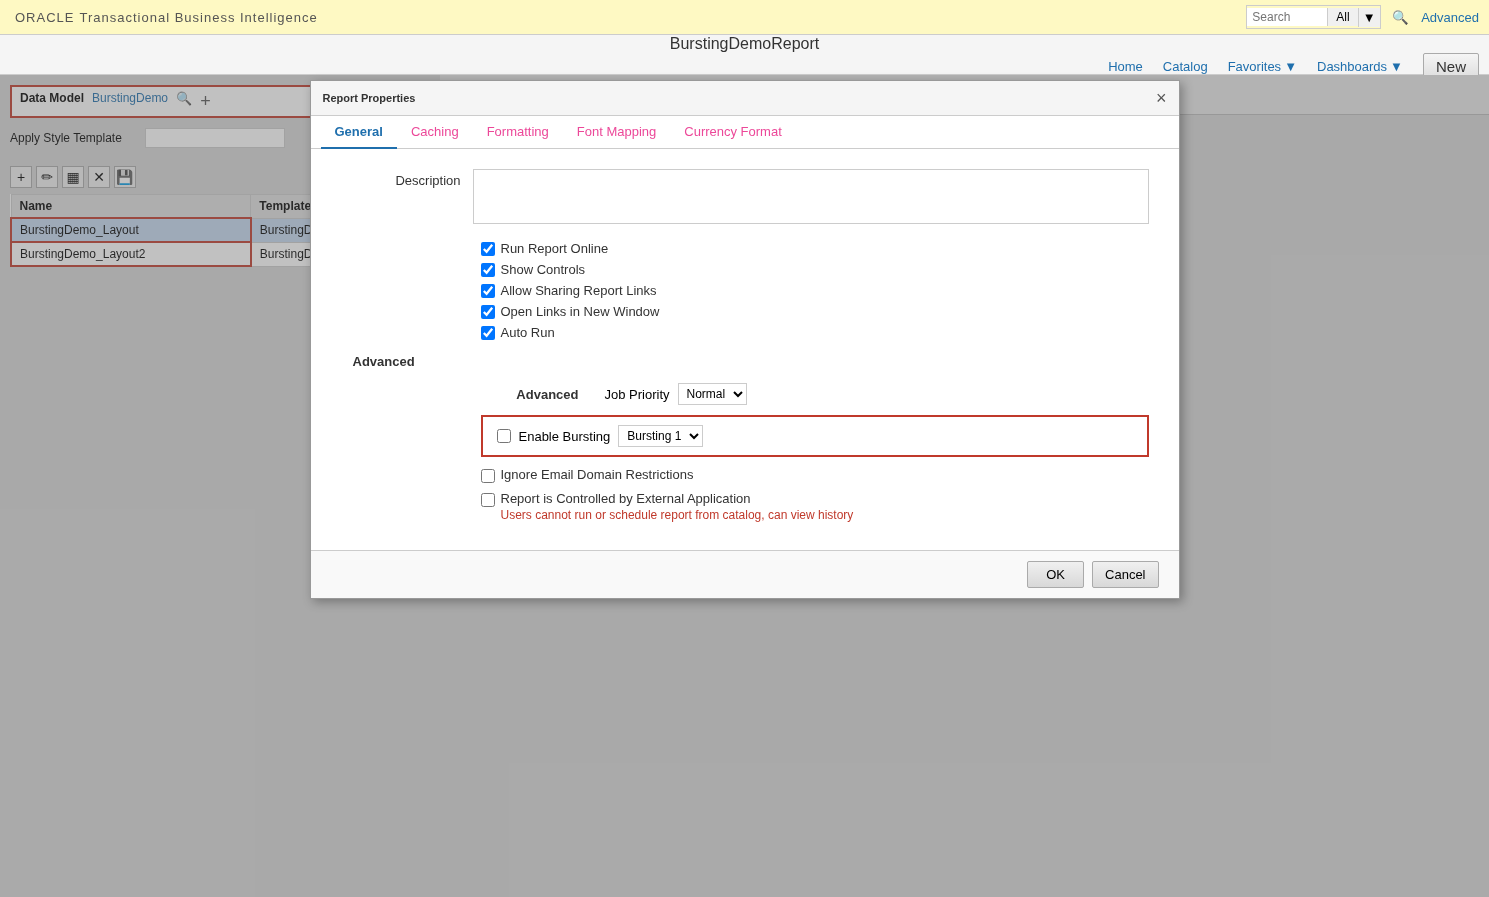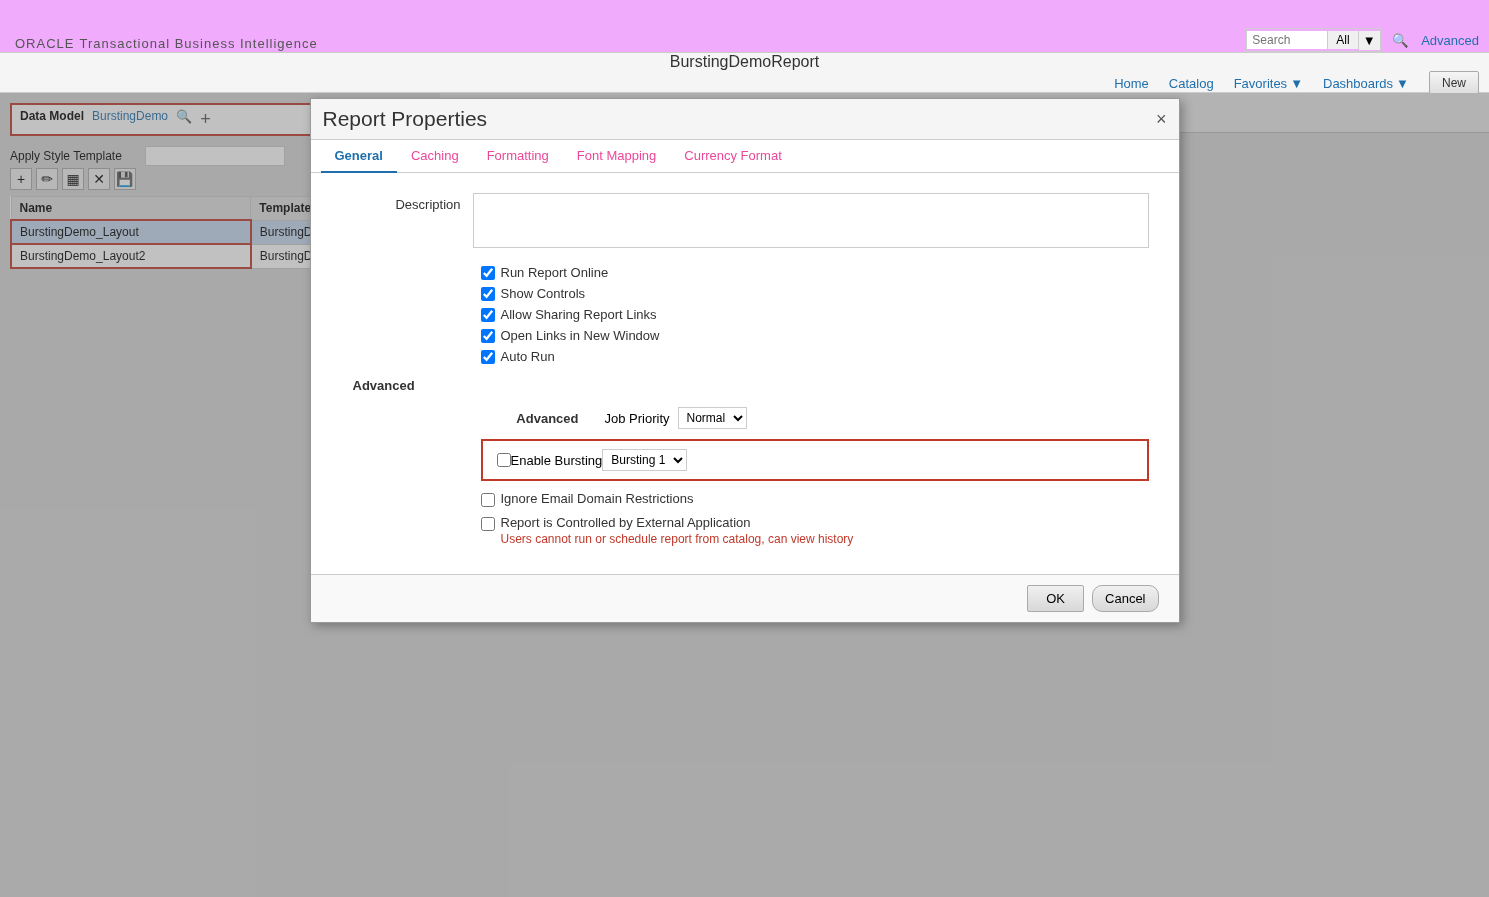--- a/index.html
+++ b/index.html
@@ -1,21 +1,21 @@
 <!DOCTYPE html>
 <html><head>
   <meta charset="utf-8">
   <style>
     * { box-sizing: border-box; margin: 0; padding: 0; }
     body { font-family: Arial, Helvetica, sans-serif; font-size: 13px; background: #d0d0d0; overflow: hidden; }
 
     
     .top-nav {
-      display: flex; align-items: flex-end; background: #f0abfc; border-bottom: 1px solid #ccc;
-      height: 53px; padding: 0 10px;
+      display: flex; align-items: center; background: #fef9c3; border-bottom: 1px solid #ccc;
+      height: 35px; padding: 0 10px;
     }
     .oracle-logo { color: #c74634; font-weight: bold; font-size: 16px; letter-spacing: 1px; }
     .oracle-logo span { color: #555; font-size: 13px; font-weight: normal; margin-left: 5px; }
     .top-nav-right { margin-left: auto; display: flex; align-items: center; gap: 8px; }
     .search-box { display: flex; align-items: center; border: 1px solid #ccc; height: 24px; }
     .search-box input { border: none; outline: none; padding: 2px 5px; font-size: 12px; width: 80px; }
     .search-all { background: #f0f0f0; border-left: 1px solid #ccc; padding: 2px 8px; font-size: 12px; cursor: pointer; }
     .search-dropdown { border-left: 1px solid #ccc; padding: 2px 4px; cursor: pointer; background: #f0f0f0; }
     .search-icon-btn { background: none; border: none; cursor: pointer; padding: 2px 4px; }
     .advanced-link { color: #1f6fad; text-decoration: none; font-size: 13px; }
@@ -25,40 +25,40 @@
       display: flex; align-items: center; background: #f5f5f5; border-bottom: 1px solid #ccc;
       height: 40px; padding: 0 10px; flex-direction: column;
     }
     .page-title { font-size: 16px; color: #333; font-weight: normal; }
     .second-nav-right { margin-left: auto; display: flex; align-items: center; gap: 20px; }
     .nav-link { color: #1f6fad; text-decoration: none; font-size: 13px; cursor: pointer; }
     .nav-link-with-arrow { display: flex; align-items: center; gap: 3px; }
     .new-btn {
       background: linear-gradient(to bottom, #f5f5f5, #ddd);
       border: 1px solid #aaa; padding: 4px 12px; cursor: pointer;
-      font-size: 12px; color: #333; border-radius: 2px;
+      font-size: 15px; color: #333; border-radius: 2px;
     }
 
     
     .main-area { display: flex; height: calc(897px - 75px); position: relative; }
 
     
     .left-panel { width: 440px; background: #d8d8d8; padding: 10px; overflow: hidden; flex-shrink: 0; }
     .data-model-row {
       display: flex; align-items: flex-start; background: #fff; border: 2px solid #c0392b;
       padding: 4px 8px; margin-bottom: 10px; gap: 8px;
     }
     .data-model-label { font-weight: bold; font-size: 12px; }
     .data-model-value { color: #1f6fad; font-size: 12px; }
     .data-model-search { color: #555; cursor: pointer; }
     .data-model-add { font-size: 18px; color: #555; cursor: pointer; }
 
     .layout-section { }
     .layout-title { font-weight: bold; font-size: 14px; margin-bottom: 5px; }
-    .style-template-row { display: flex; align-items: center; gap: 23px; margin-bottom: 2px; }
+    .style-template-row { display: flex; align-items: center; gap: 23px; margin-bottom: 18px; }
     .style-template-label { font-size: 12px; }
     .style-template-input { border: 1px solid #ccc; padding: 2px 4px; width: 140px; background: #fff; font-size: 12px; }
     .toolbar-icons { display: flex; gap: 4px; margin-bottom: 6px; }
     .toolbar-icon { width: 22px; height: 22px; display: flex; align-items: center; justify-content: center; cursor: pointer; background: #f0f0f0; border: 1px solid #aaa; font-size: 14px; }
 
     .layout-table { width: 100%; border-collapse: collapse; background: #fff; }
     .layout-table th { background: #e0e0e0; border: 1px solid #ccc; padding: 4px 8px; text-align: left; font-size: 12px; }
     .layout-table td { border: 1px solid #ccc; padding: 4px 8px; font-size: 12px; overflow: hidden; text-overflow: ellipsis; white-space: nowrap; max-width: 160px; }
     .layout-row-selected td { background: #c5d9f1; }
 
@@ -69,21 +69,21 @@
       padding-top: 5px;
     }
     .dialog {
       background: #fff; border: 1px solid #999; width: 870px; max-height: 780px;
       box-shadow: 3px 3px 10px rgba(0,0,0,0.3); display: flex; flex-direction: column;
     }
     .dialog-header {
       background: #f5f5f5; border-bottom: 1px solid #ccc; padding: 8px 12px;
       display: flex; align-items: center; justify-content: space-between;
     }
-    .dialog-title { font-size: 21px; font-weight: normal; color: #333; }
+    .dialog-title { font-size: 11px; font-weight: bold; color: #333; }
     .dialog-close { background: none; border: none; font-size: 18px; cursor: pointer; color: #555; line-height: 1; }
 
     
     .dialog-tabs { display: flex; border-bottom: 1px solid #ccc; padding: 0 10px; background: #fff; }
     .dialog-tab {
       padding: 8px 14px; cursor: pointer; font-size: 13px; color: #ec4899;
       border-bottom: 2px solid transparent; margin-bottom: -1px;
     }
     .dialog-tab.active { color: #1f6fad; border-bottom: 2px solid #1f6fad; font-weight: bold; }
 
@@ -106,21 +106,21 @@
     .checkbox-row label { font-size: 13px; color: #333; cursor: pointer; }
 
     
     .advanced-section { margin-bottom: 14px; }
     .job-priority-row { display: flex; align-items: center; gap: 8px; margin-left: 140px; margin-bottom: 10px; }
     .job-priority-select { border: 1px solid #ccc; padding: 2px 4px; font-size: 12px; background: #fff; cursor: pointer; }
 
     
     .bursting-box {
       border: 2px solid #c0392b; margin-left: 140px; margin-bottom: 10px;
-      padding: 8px 14px; display: flex; align-items: center; 
+      padding: 8px 14px; display: flex; align-items: center; gap: 8px;
       background: #fff;
     }
     .bursting-box input[type=checkbox] { width: 14px; height: 14px; cursor: pointer; }
     .bursting-label { font-size: 13px; }
     .bursting-select { border: 1px solid #ccc; padding: 2px 4px; font-size: 12px; background: #fff; cursor: pointer; }
 
     
     .more-checkboxes { margin-left: 140px; margin-bottom: 8px; }
     .more-check-row { display: flex; align-items: flex-start; gap: 6px; margin-bottom: 8px; }
     .more-check-row input[type=checkbox] { width: 14px; height: 14px; margin-top: 2px; cursor: pointer; }
@@ -136,21 +136,21 @@
     .dialog-footer {
       border-top: 1px solid #ccc; padding: 10px 20px; display: flex; justify-content: flex-end;
       gap: 8px; background: #f9f9f9;
     }
     .btn-ok {
       background: linear-gradient(to bottom, #f0f0f0, #d8d8d8);
       border: 1px solid #aaa; padding: 5px 18px; cursor: pointer; font-size: 13px; border-radius: 2px;
     }
     .btn-cancel {
       background: linear-gradient(to bottom, #f0f0f0, #d8d8d8);
-      border: 1px solid #aaa; padding: 5px 12px; cursor: pointer; font-size: 13px; border-radius: 10px;
+      border: 1px solid #aaa; padding: 5px 12px; cursor: pointer; font-size: 13px; border-radius: 2px;
     }
 
     
     .right-panel { flex: 1; background: #d8d8d8; }
     .right-panel-top { height: 40px; background: #e8e8e8; border-bottom: 1px solid #bbb; display: flex; align-items: center; padding: 0 8px; gap: 8px; }
   </style>
 </head>
 <body>
 
 <div class="top-nav">

